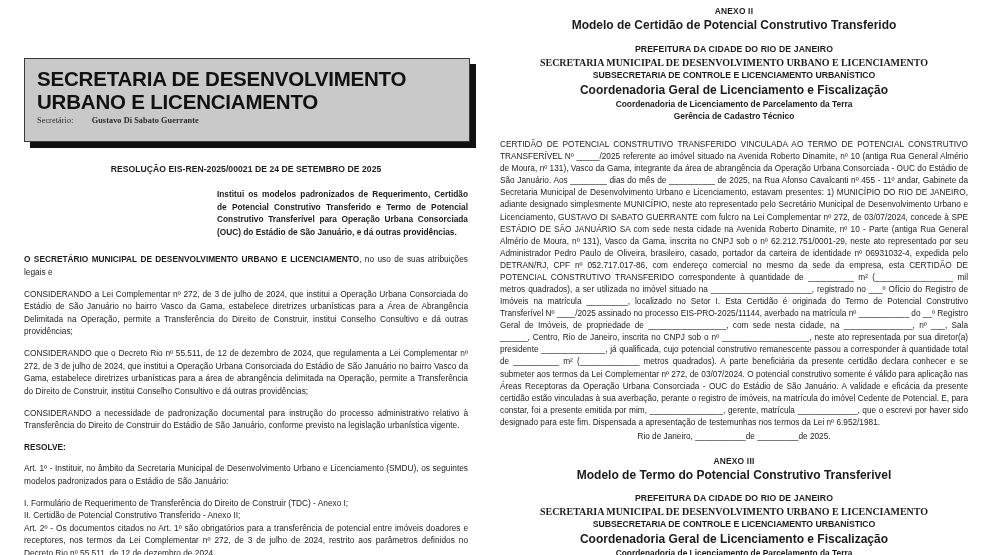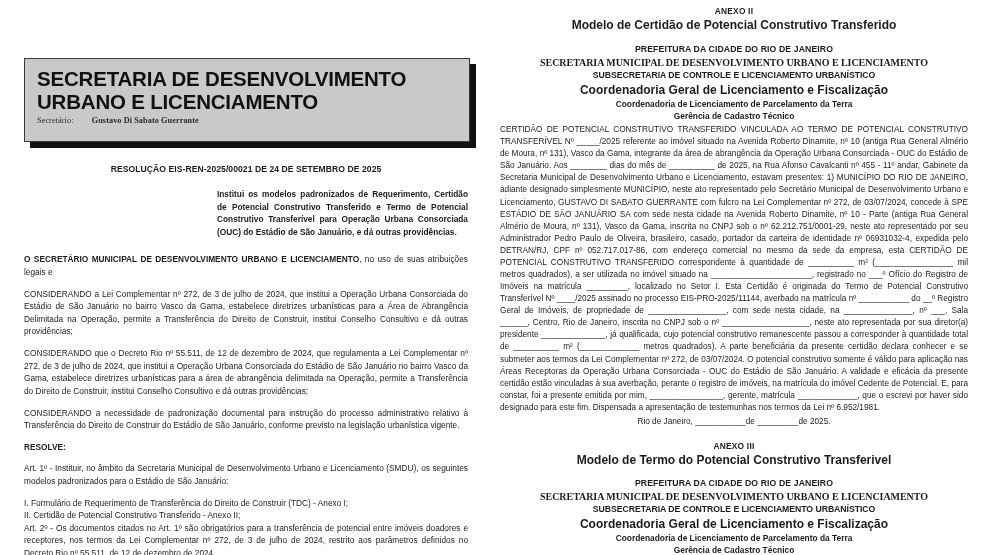--- a/index.html
+++ b/index.html
@@ -128,21 +128,21 @@
     line-height: 1.30;
   }
   .org-1 { font-size: 8.7px; letter-spacing: 0.1px; }
   .org-2 { font-size: 10px; letter-spacing: -0.05px; font-family: Liberation Serif, serif; }
   .org-3 { font-size: 8.7px; letter-spacing: -0.05px; }
   .org-4 { font-size: 12px; }
   .org-5 { font-size: 8.4px; }
   .org-6 { font-size: 8.4px; }
 
   .rbody {
-    margin-top: 2px;
+    margin-top: 17px;
     font-size: 8.25px;
     line-height: 1.465;
     text-align: justify;
     text-justify: inter-word;
   }
   .rbody p { margin: 0; }
   .sigline {
     text-align: center;
     font-size: 8.25px;
     margin-top: 2px;

